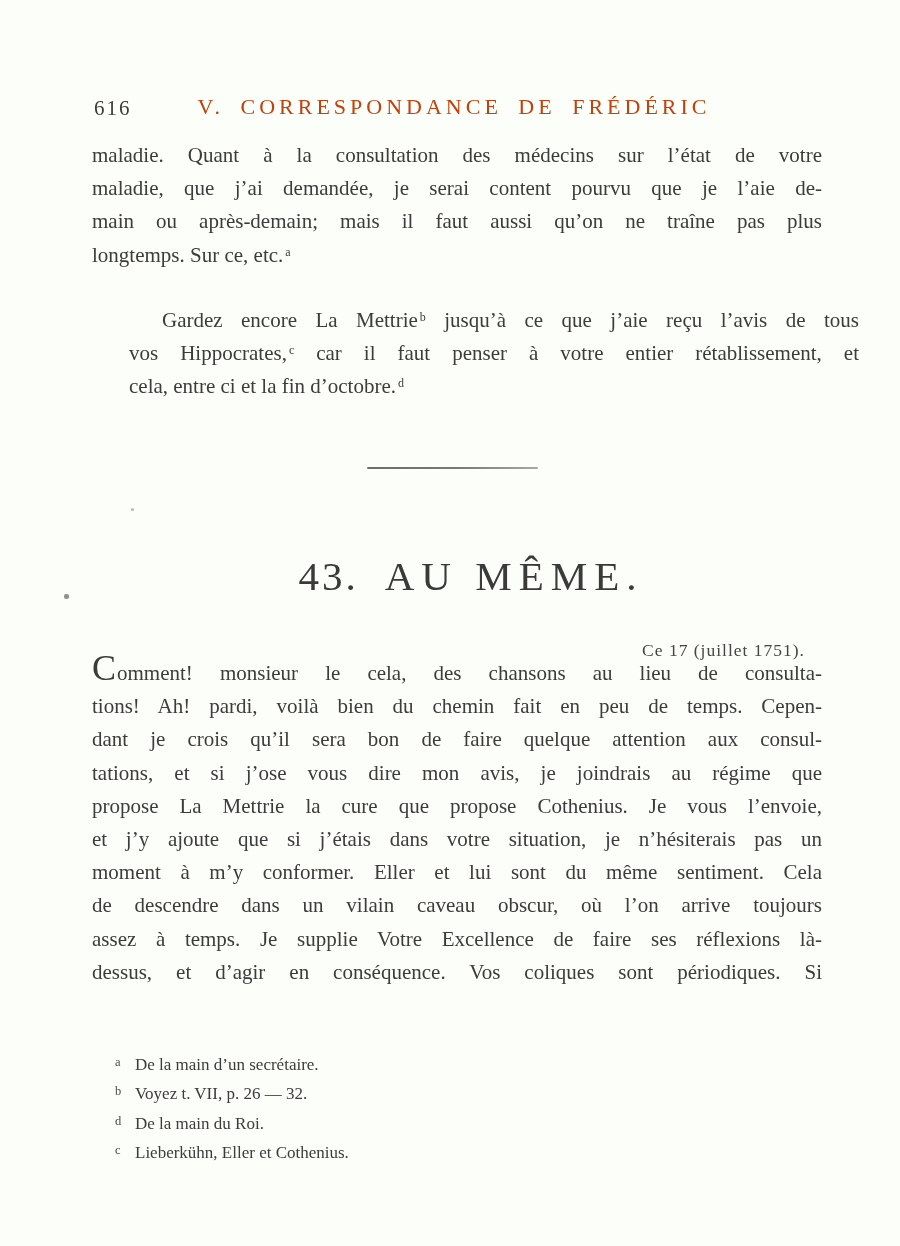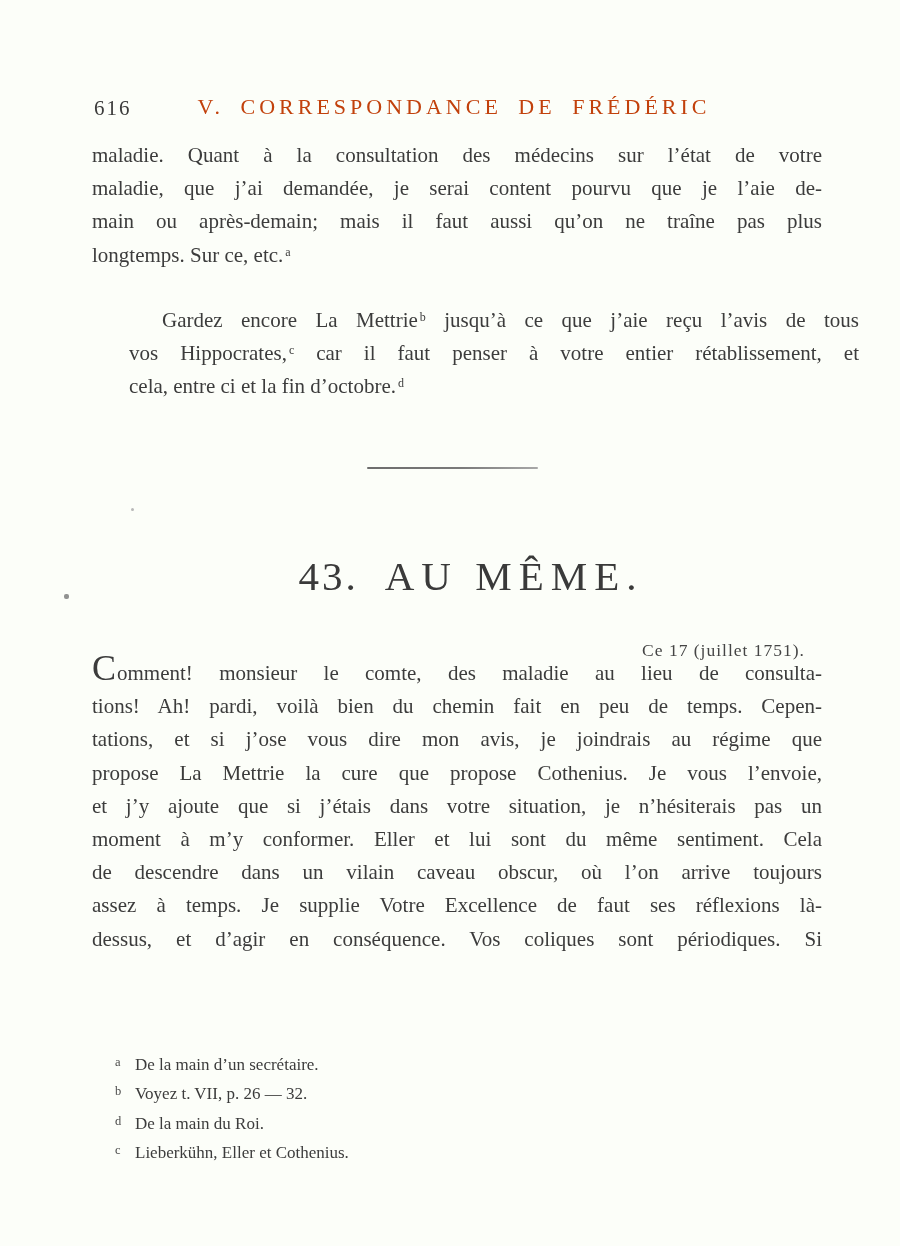--- a/index.html
+++ b/index.html
@@ -106,28 +106,29 @@
 
   <div class="divider"></div>
 
   <div class="section-heading">
     <span class="heading-num">43.</span><span>AU MÊME.</span>
   </div>
 
   <div class="dateline">Ce 17 (juillet 1751).</div>
 
   <div class="paragraph letter-body">
-    <div class="line just"><span class="drop-cap">C</span><span>omment! monsieur le comte, des maladie au lieu de consulta-</span></div>
+    <div class="line just"><span class="drop-cap">C</span><span>omment! monsieur le cela, des chansons au lieu de consulta-</span></div>
     <div class="line just">tions! Ah! pardi, voilà bien du chemin fait en peu de temps. Cepen-</div>
+    <div class="line just">dant je crois qu’il sera bon de faire quelque attention aux consul-</div>
     <div class="line just">tations, et si j’ose vous dire mon avis, je joindrais au régime que</div>
     <div class="line just">propose La Mettrie la cure que propose Cothenius. Je vous l’envoie,</div>
     <div class="line just">et j’y ajoute que si j’étais dans votre situation, je n’hésiterais pas un</div>
     <div class="line just">moment à m’y conformer. Eller et lui sont du même sentiment. Cela</div>
     <div class="line just">de descendre dans un vilain caveau obscur, où l’on arrive toujours</div>
-    <div class="line just">assez à temps. Je supplie Votre Excellence de faut ses réflexions là-</div>
+    <div class="line just">assez à temps. Je supplie Votre Excellence de faire ses réflexions là-</div>
     <div class="line just">dessus, et d’agir en conséquence. Vos coliques sont périodiques. Si</div>
   </div>
 
   <div class="footnotes">
     <div class="footnote">
       <span class="fn-marker">a</span><span class="fn-text">De la main d’un secrétaire.</span>
     </div>
     <div class="footnote">
       <span class="fn-marker">b</span><span class="fn-text">Voyez t. VII, p. 26 — 32.</span>
     </div>

